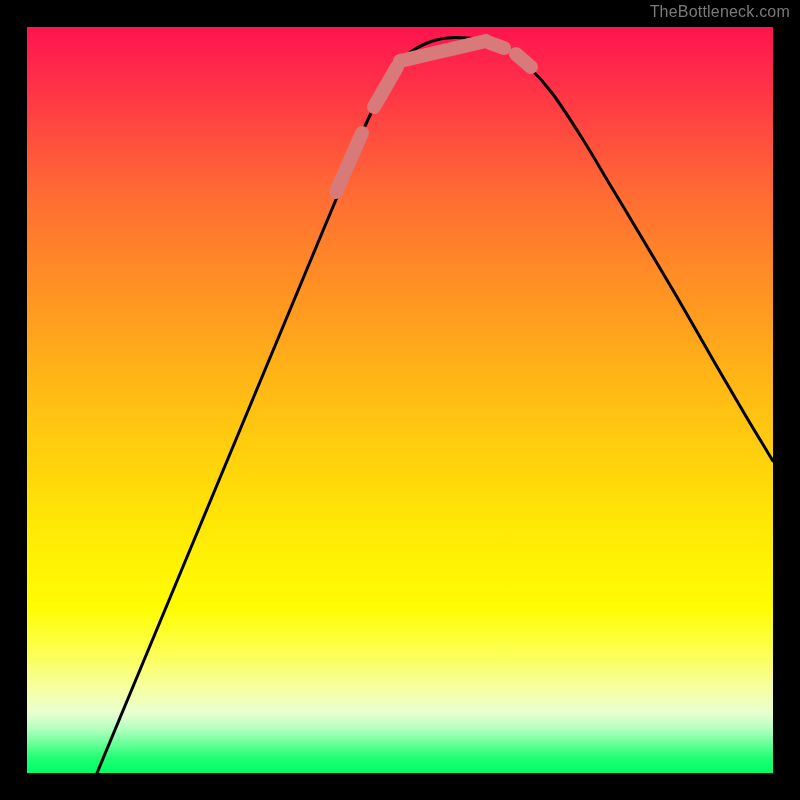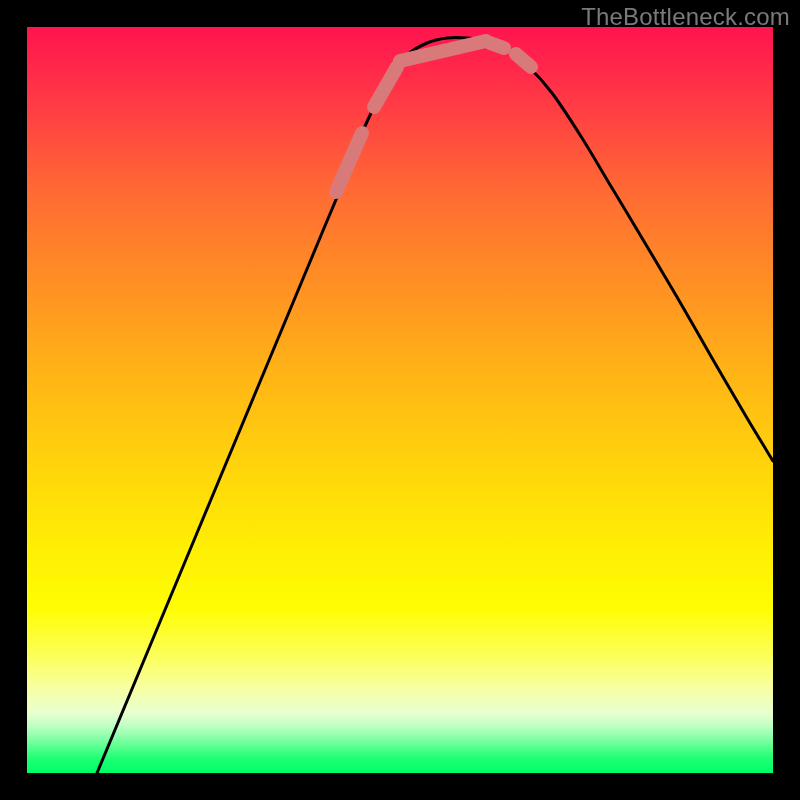--- a/index.html
+++ b/index.html
@@ -51,21 +51,21 @@
     width: 100%;
     height: 100%;
     overflow: visible;
   }
   .watermark {
     position: absolute;
     top: 3px;
     right: 10px;
     color: #7a7a7a;
     font-family: Arial, Helvetica, sans-serif;
-    font-size: 24px;
+    font-size: 16px;
     font-weight: 400;
     letter-spacing: 0.2px;
     user-select: none;
   }
 </style>
 </head>
 <body>
 
 <div class="frame">
   <div class="gradient"></div>

